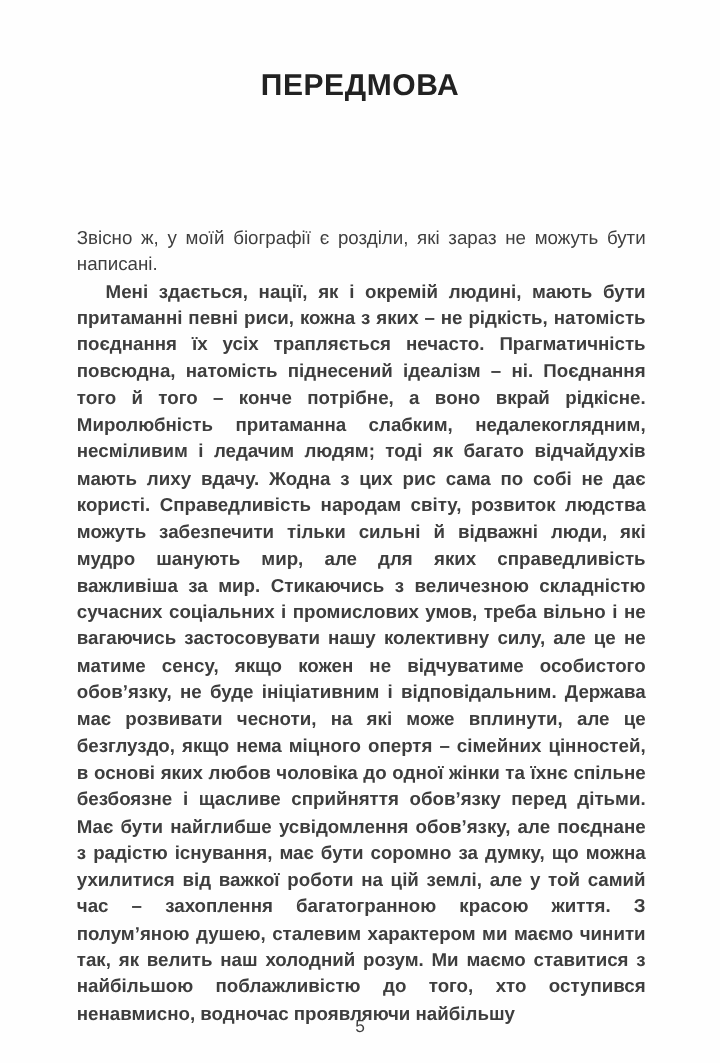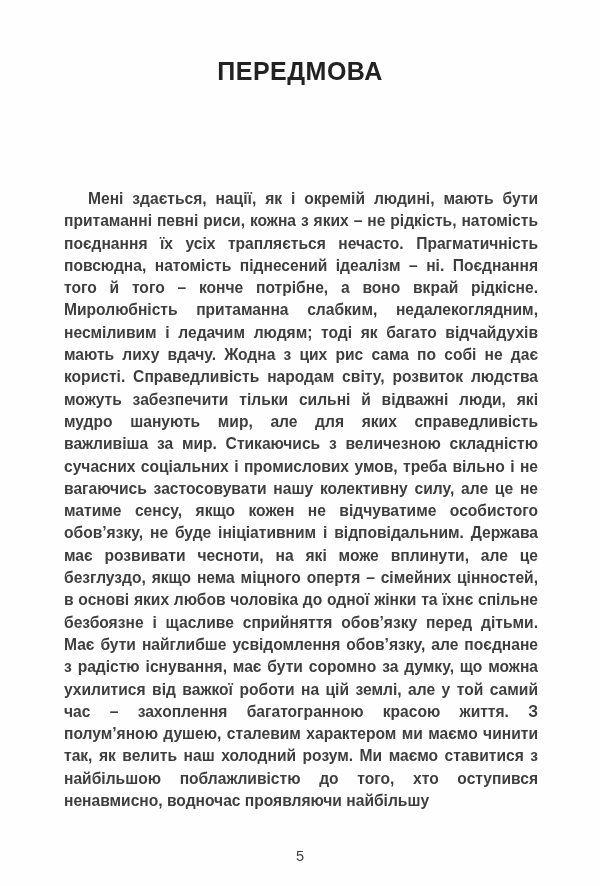--- a/index.html
+++ b/index.html
@@ -61,17 +61,18 @@
     color: #3e3e3e;
   }
 </style>
 </head>
 <body>
 
 <div class="book-page">
   <h1 class="chapter-title">ПЕРЕДМОВА</h1>
 
   <div class="body-text">
+    <p class="para">Звісно ж, у моїй біографії є розділи, які зараз не можуть бути написані.</p>
     <p class="para para-indent">Мені здається, нації, як і окремій людині, мають бути притаманні певні риси, кожна з яких – не рідкість, натомість поєднання їх усіх трапляється нечасто. Прагматичність повсюдна, натомість піднесений ідеалізм – ні. Поєднання того й того – конче потрібне, а воно вкрай рідкісне. Миролюбність притаманна слабким, недалекоглядним, несміливим і ледачим людям; тоді як багато відчайдухів мають лиху вдачу. Жодна з цих рис сама по собі не дає користі. Справедливість народам світу, розвиток людства можуть забезпечити тільки сильні й відважні люди, які мудро шанують мир, але для яких справедливість важливіша за мир. Стикаючись з величезною складністю сучасних соціальних і промислових умов, треба вільно і не вагаючись застосовувати нашу колективну силу, але це не матиме сенсу, якщо кожен не відчуватиме особистого обов’язку, не буде ініціативним і відповідальним. Держава має розвивати чесноти, на які може вплинути, але це безглуздо, якщо нема міцного опертя – сімейних цінностей, в основі яких любов чоловіка до одної жінки та їхнє спільне безбоязне і щасливе сприйняття обов’язку перед дітьми. Має бути найглибше усвідомлення обов’язку, але поєднане з радістю існування, має бути соромно за думку, що можна ухилитися від важкої роботи на цій землі, але у той самий час – захоплення багатогранною красою життя. З полум’яною душею, сталевим характером ми маємо чинити так, як велить наш холодний розум. Ми маємо ставитися з найбільшою поблажливістю до того, хто оступився ненавмисно, водночас проявляючи найбільшу</p>
   </div>
 
   <div class="page-number">5</div>
 </div>
 
 </body></html>

